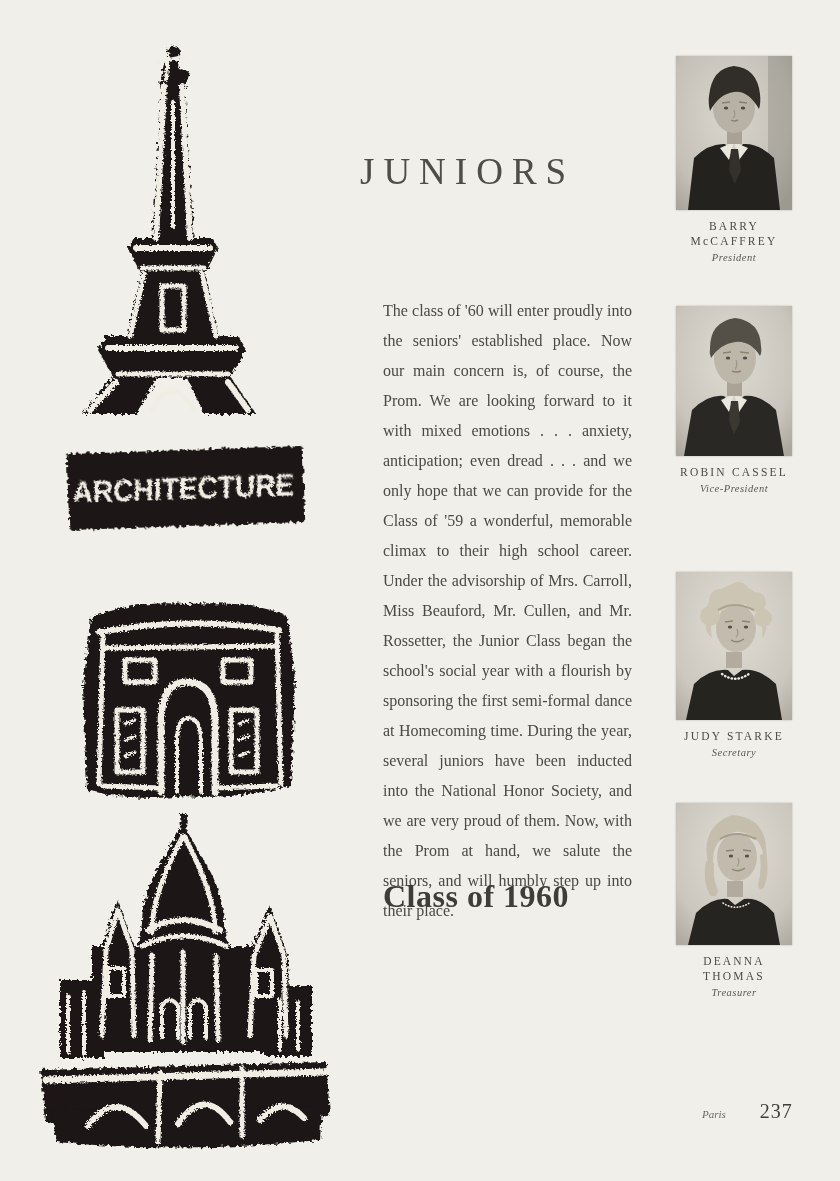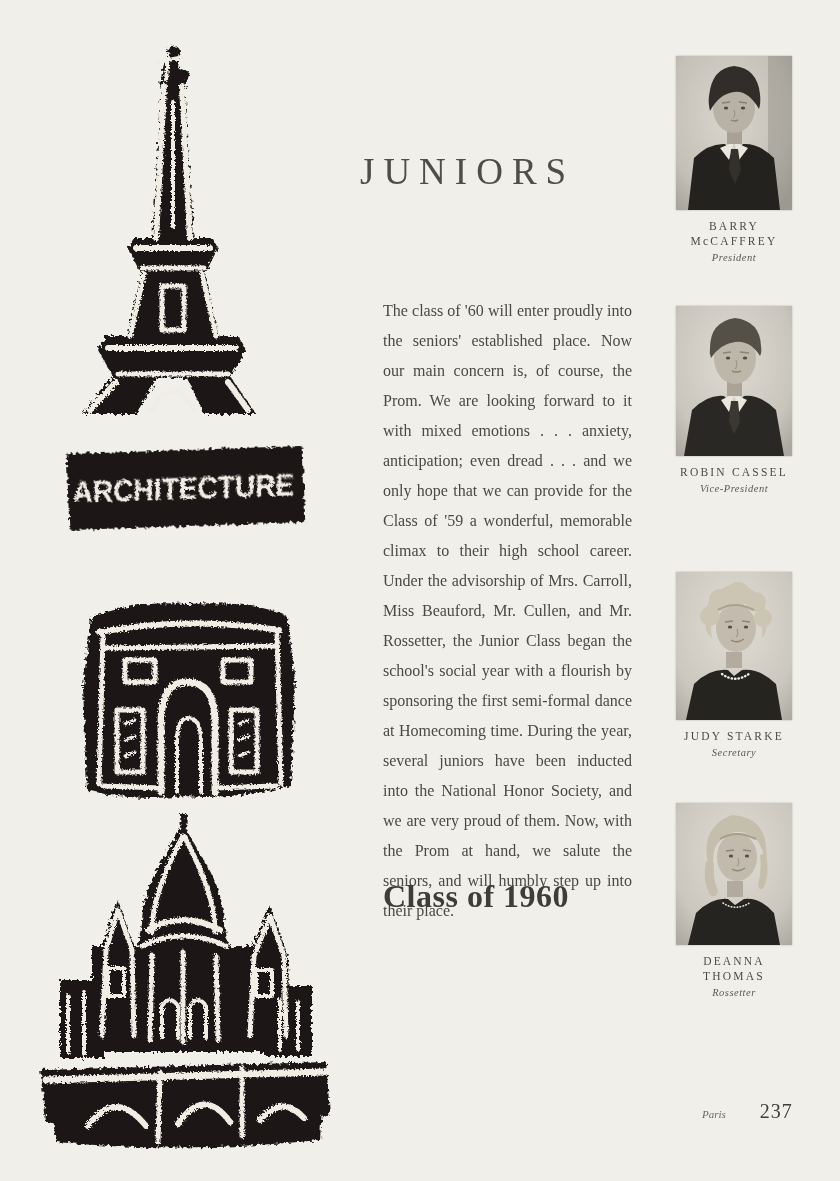--- a/index.html
+++ b/index.html
@@ -287,21 +287,21 @@
         <ellipse cx="55" cy="53" rx="2.2" ry="1.5" fill="#55514a"></ellipse>
         <ellipse cx="71" cy="53" rx="2.2" ry="1.5" fill="#55514a"></ellipse>
         <path d="M50,48 L58,47 M67,47 L75,48 M56,66 Q62,70 69,65" stroke="#8c8674" stroke-width="1.4" fill="none"></path>
         <path d="M62,55 Q64,61 61,63" stroke="#9e9887" stroke-width="1.2" fill="none"></path>
         <path d="M47,100 Q60,109 75,99" stroke="#e8e5dc" stroke-width="1.6" stroke-dasharray="0.6 2.4" stroke-linecap="round" fill="none"></path>
       </svg>
     </div>
     <figcaption class="officer-caption">
       <div class="officer-name">DEANNA
 THOMAS</div>
-      <div class="officer-title">Rossetter</div>
+      <div class="officer-title">Treasurer</div>
     </figcaption>
   </figure>
 
   <div class="footer">
     <span class="footer-section">Paris</span>
     <span class="footer-page">237</span>
   </div>
 
 </div>
 

